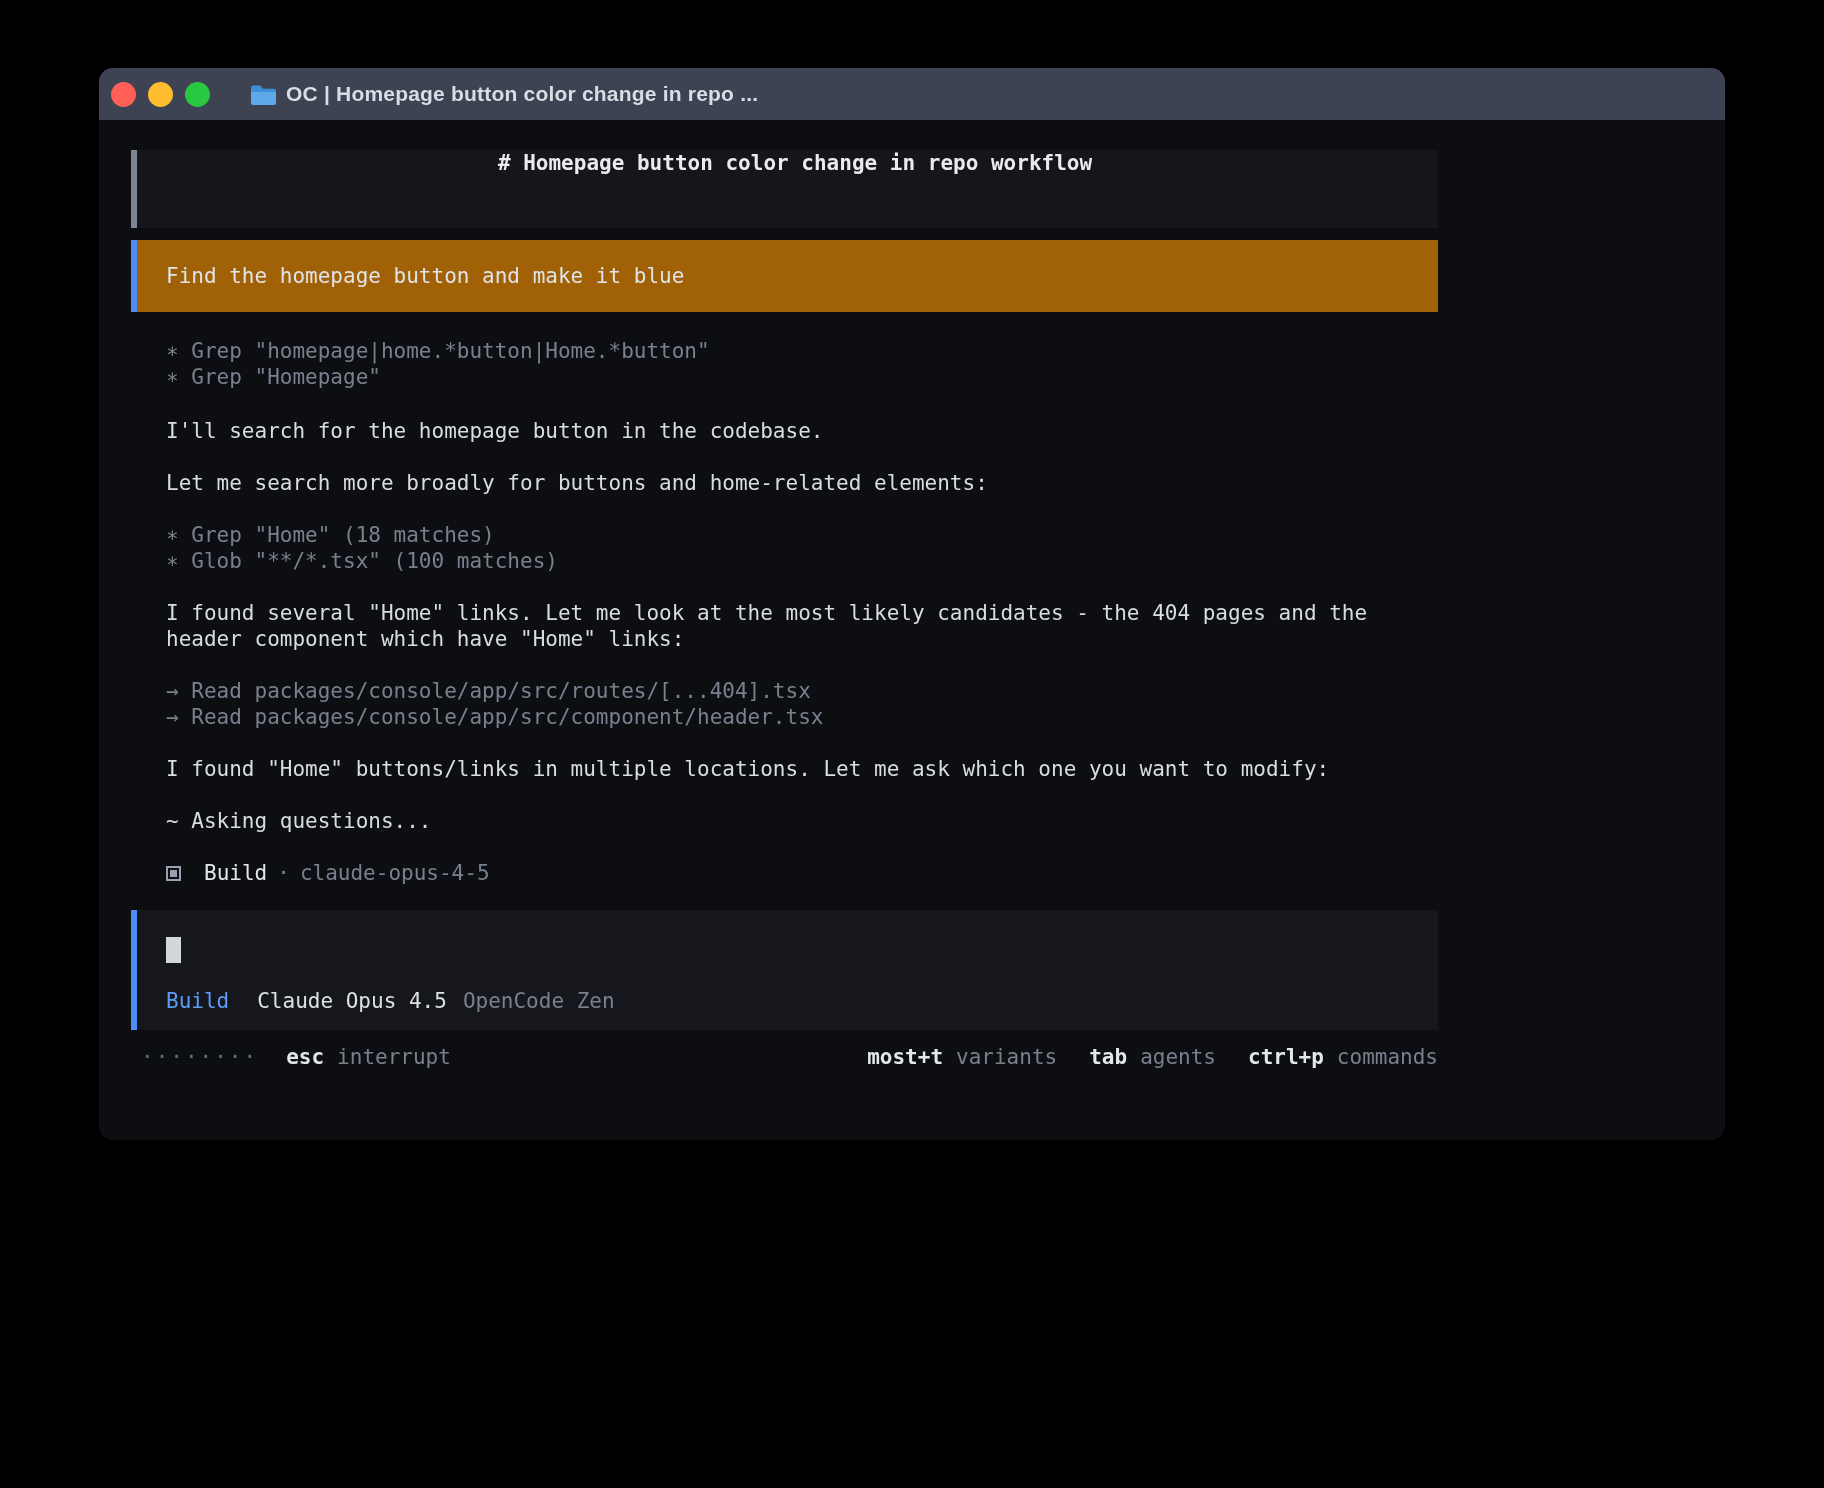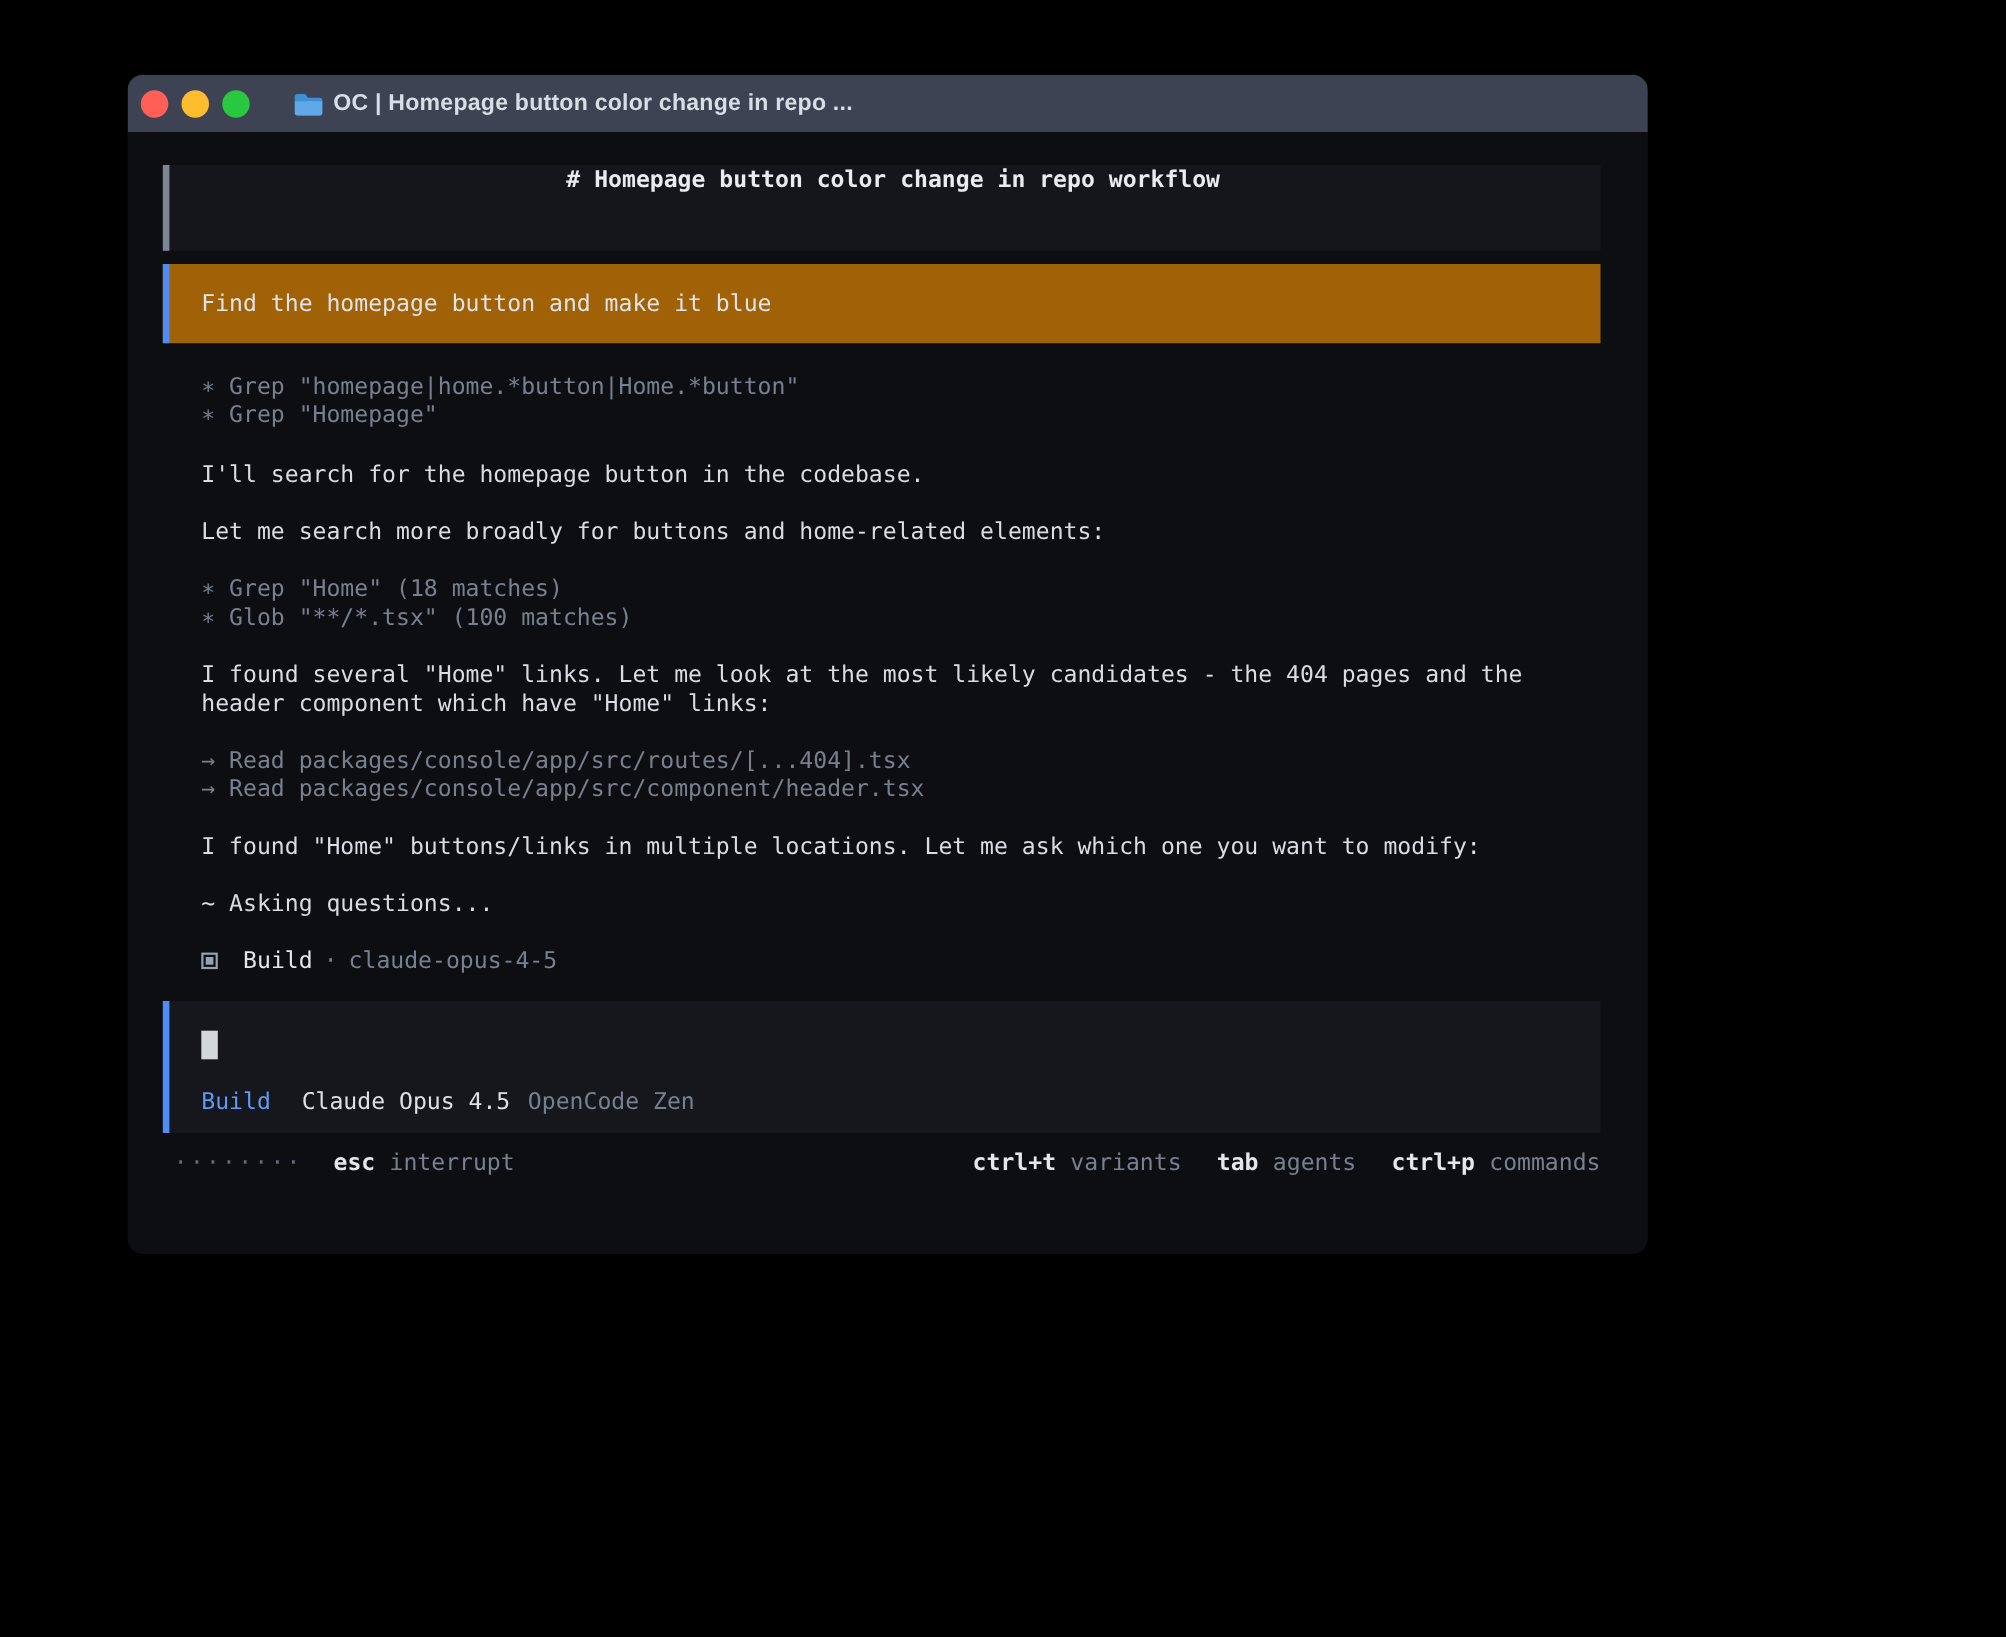--- a/index.html
+++ b/index.html
@@ -1,20 +1,20 @@
 <!DOCTYPE html>
 <html><head>
 <meta charset="utf-8">
 <style>
   * { margin: 0; padding: 0; box-sizing: border-box; }
   html, body { width: 1824px; height: 1488px; background: #000000; overflow: hidden; }
   .stage { position: relative; width: 1824px; height: 1488px; background: #000000; }
 
   .window {
-    position: absolute; left: 116px; top: 68px; width: 1382px; height: 1072px;
+    position: absolute; left: 99px; top: 68px; width: 1626px; height: 1072px;
     background: #0d0e12; border-radius: 14px; overflow: hidden;
     box-shadow: 0 24px 70px rgba(0,0,0,0.9);
   }
 
   
   .titlebar {
     height: 52px; background: #3d4352; display: flex; align-items: center;
     padding: 0 0 0 12px;
     font-family: "Liberation Sans", sans-serif;
   }
@@ -172,21 +172,21 @@
 
         <div class="footer">
           <div class="footer-left">
             <span class="spinner">········</span>
             <span class="kb">
               <span class="key">esc</span><span class="dim">interrupt</span>
             </span>
           </div>
           <div class="footer-right">
             <span class="kb">
-              <span class="key">ctrl+t</span><span class="dim">variants</span>
+              <span class="key">most+t</span><span class="dim">variants</span>
             </span>
             <span class="kb">
               <span class="key">tab</span><span class="dim">agents</span>
             </span>
             <span class="kb">
               <span class="key">ctrl+p</span><span class="dim">commands</span>
             </span>
           </div>
         </div>
 

